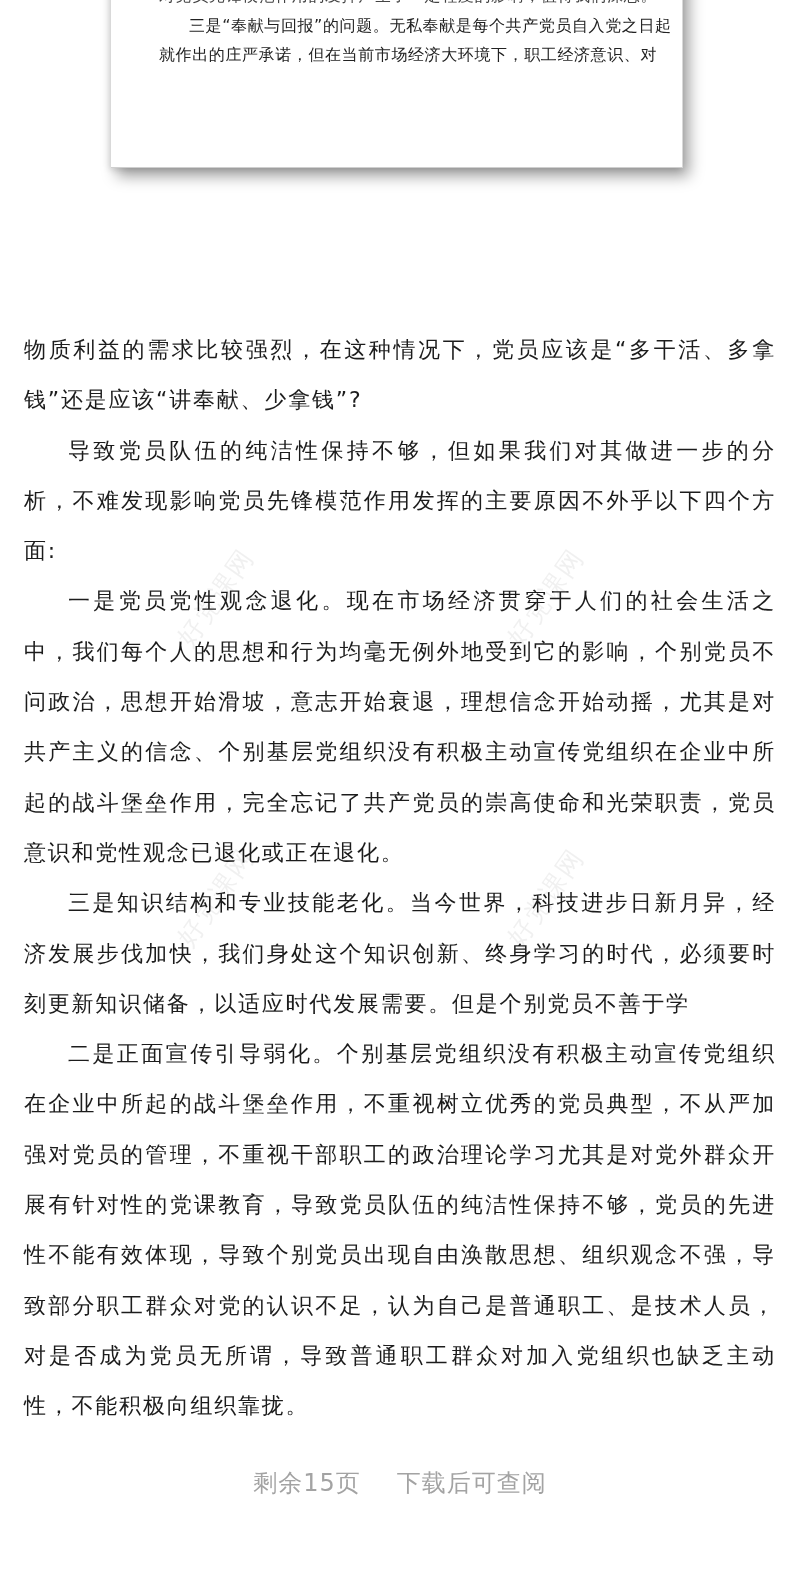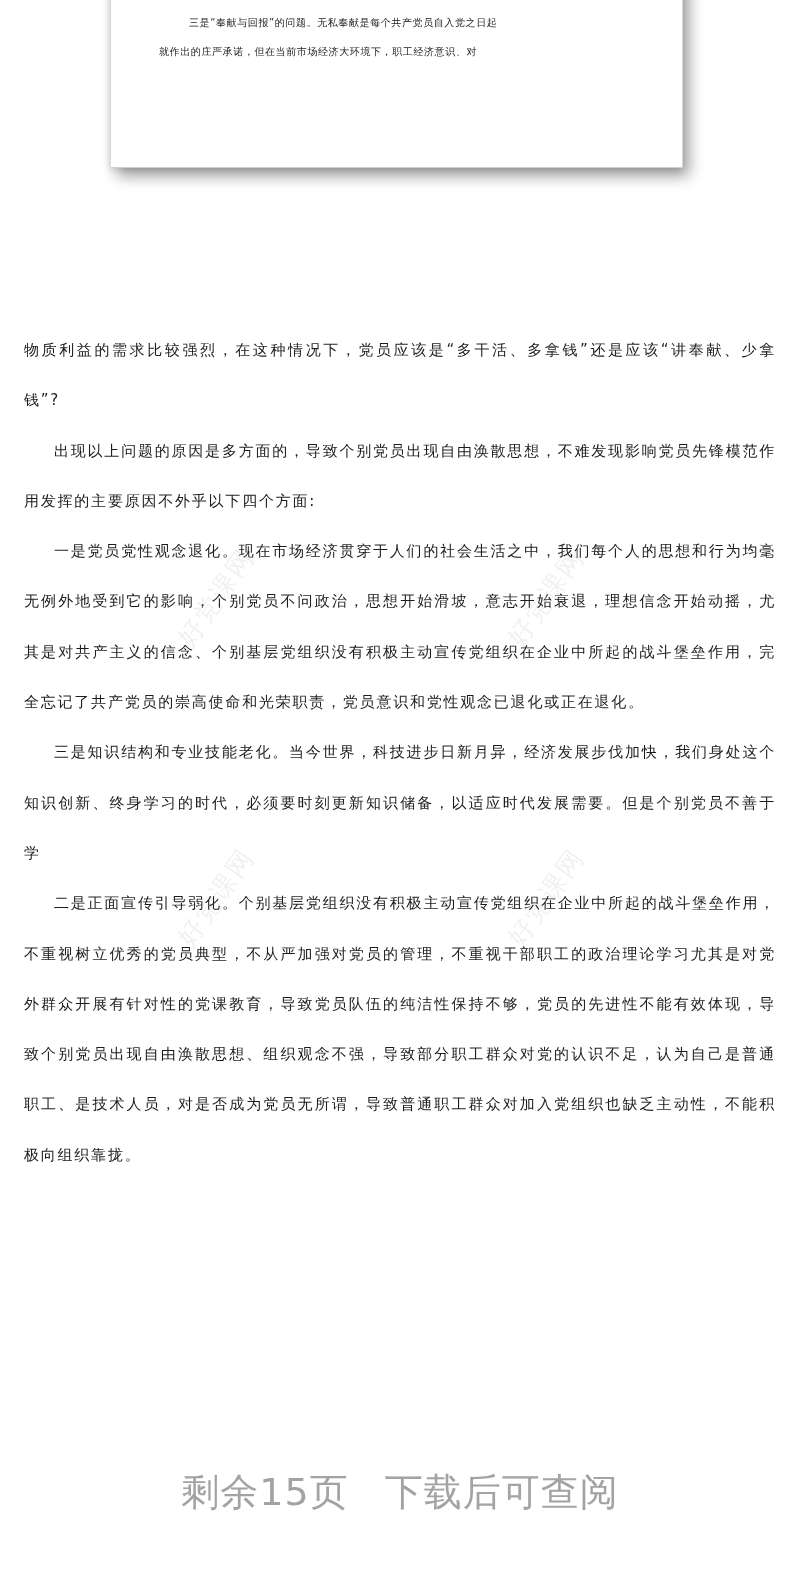--- a/index.html
+++ b/index.html
@@ -24,39 +24,39 @@
       width: 571px;
       height: 207px;
       background: #ffffff;
       box-shadow: 6px 8px 14px rgba(0,0,0,0.38), -2px 2px 6px rgba(0,0,0,0.12);
       border-right: 1px solid #d8d8d8;
       border-bottom: 1px solid #cfcfcf;
     }
     .preview-line {
       position: absolute;
       left: 48px;
-      font-size: 10px;
+      font-size: 16px;
       letter-spacing: 0.6px;
       white-space: nowrap;
       color: #222;
     }
     .preview-line.cut { top: 26px; color: #444; filter: blur(0.4px); }
     .preview-line.l1  { top: 56px; left: 78px; }
     .preview-line.l2  { top: 85px; }
 
     
     .doc-body {
       position: absolute;
       left: 24px;
       top: 325px;
       width: 752px;
     }
     .para {
       margin: 0;
-      font-size: 15px;
+      font-size: 22px;
       line-height: 50.3px;
       letter-spacing: 1.78px;
       text-align: justify;
       text-align-last: left;
       word-break: break-all;
       color: #1c1c1c;
     }
     .para.indent { text-indent: 2em; }
 
     
@@ -70,21 +70,21 @@
       pointer-events: none;
     }
 
     
     .remaining {
       position: absolute;
       left: 0;
       width: 800px;
       top: 1467px;
       text-align: center;
-      font-size: 38px;
+      font-size: 24px;
       color: #a3a3a3;
       letter-spacing: 1px;
     }
     .remaining span { display: inline-block; }
     .remaining .gap { width: 36px; }
   </style>
 </head>
 <body>
 
 <div class="preview-card">
@@ -93,21 +93,21 @@
   <div class="preview-line l2">就作出的庄严承诺，但在当前市场经济大环境下，职工经济意识、对</div>
 </div>
 
 <div class="watermark" style="left:160px; top:580px;">好党课网</div>
 <div class="watermark" style="left:490px; top:580px;">好党课网</div>
 <div class="watermark" style="left:160px; top:880px;">好党课网</div>
 <div class="watermark" style="left:490px; top:880px;">好党课网</div>
 
 <div class="doc-body">
   <p class="para">物质利益的需求比较强烈，在这种情况下，党员应该是“多干活、多拿钱”还是应该“讲奉献、少拿钱”?</p>
-  <p class="para indent">出现以上问题的原因是多方面的，导致个别党员出现自由涣散思想，不难发现影响党员先锋模范作用发挥的主要原因不外乎以下四个方面:</p>
+  <p class="para indent">导致党员队伍的纯洁性保持不够，但如果我们对其做进一步的分析，不难发现影响党员先锋模范作用发挥的主要原因不外乎以下四个方面:</p>
   <p class="para indent">一是党员党性观念退化。现在市场经济贯穿于人们的社会生活之中，我们每个人的思想和行为均毫无例外地受到它的影响，个别党员不问政治，思想开始滑坡，意志开始衰退，理想信念开始动摇，尤其是对共产主义的信念、个别基层党组织没有积极主动宣传党组织在企业中所起的战斗堡垒作用，完全忘记了共产党员的崇高使命和光荣职责，党员意识和党性观念已退化或正在退化。</p>
   <p class="para indent">三是知识结构和专业技能老化。当今世界，科技进步日新月异，经济发展步伐加快，我们身处这个知识创新、终身学习的时代，必须要时刻更新知识储备，以适应时代发展需要。但是个别党员不善于学</p>
   <p class="para indent">二是正面宣传引导弱化。个别基层党组织没有积极主动宣传党组织在企业中所起的战斗堡垒作用，不重视树立优秀的党员典型，不从严加强对党员的管理，不重视干部职工的政治理论学习尤其是对党外群众开展有针对性的党课教育，导致党员队伍的纯洁性保持不够，党员的先进性不能有效体现，导致个别党员出现自由涣散思想、组织观念不强，导致部分职工群众对党的认识不足，认为自己是普通职工、是技术人员，对是否成为党员无所谓，导致普通职工群众对加入党组织也缺乏主动性，不能积极向组织靠拢。</p>
 </div>
 
 <div class="remaining">
   <span>剩余15页</span><span class="gap"></span><span>下载后可查阅</span>
 </div>
 
 </body></html>

